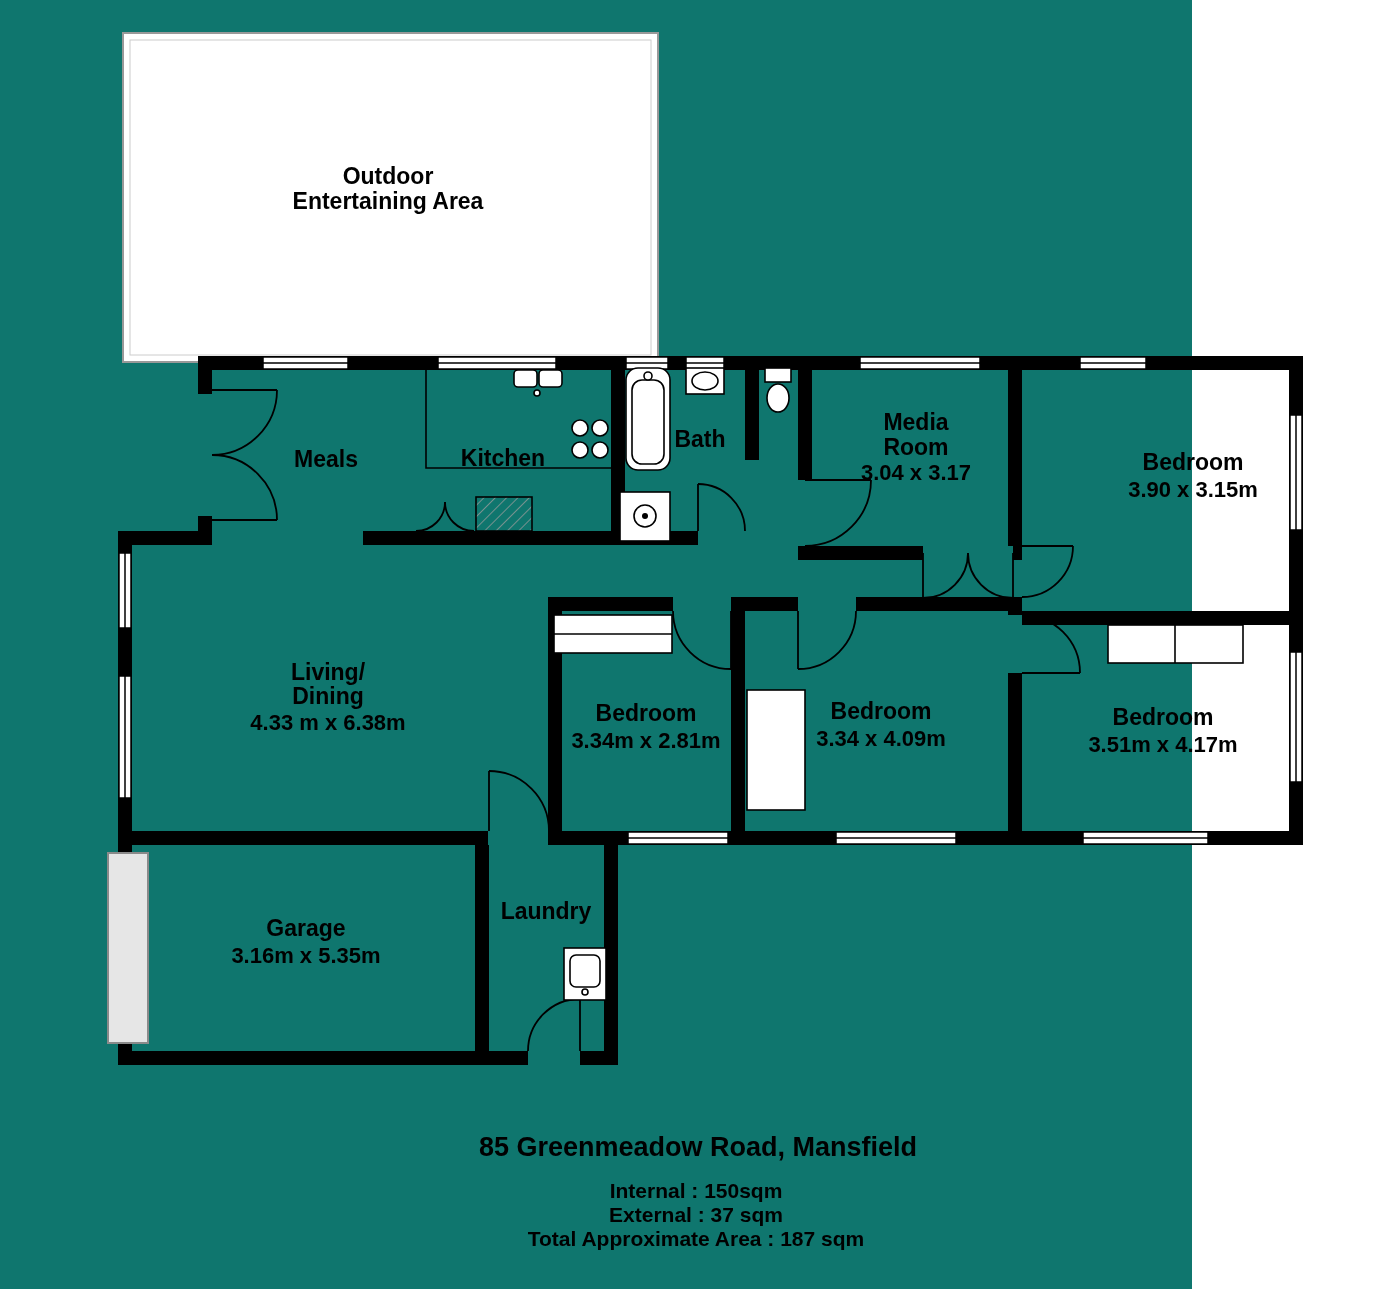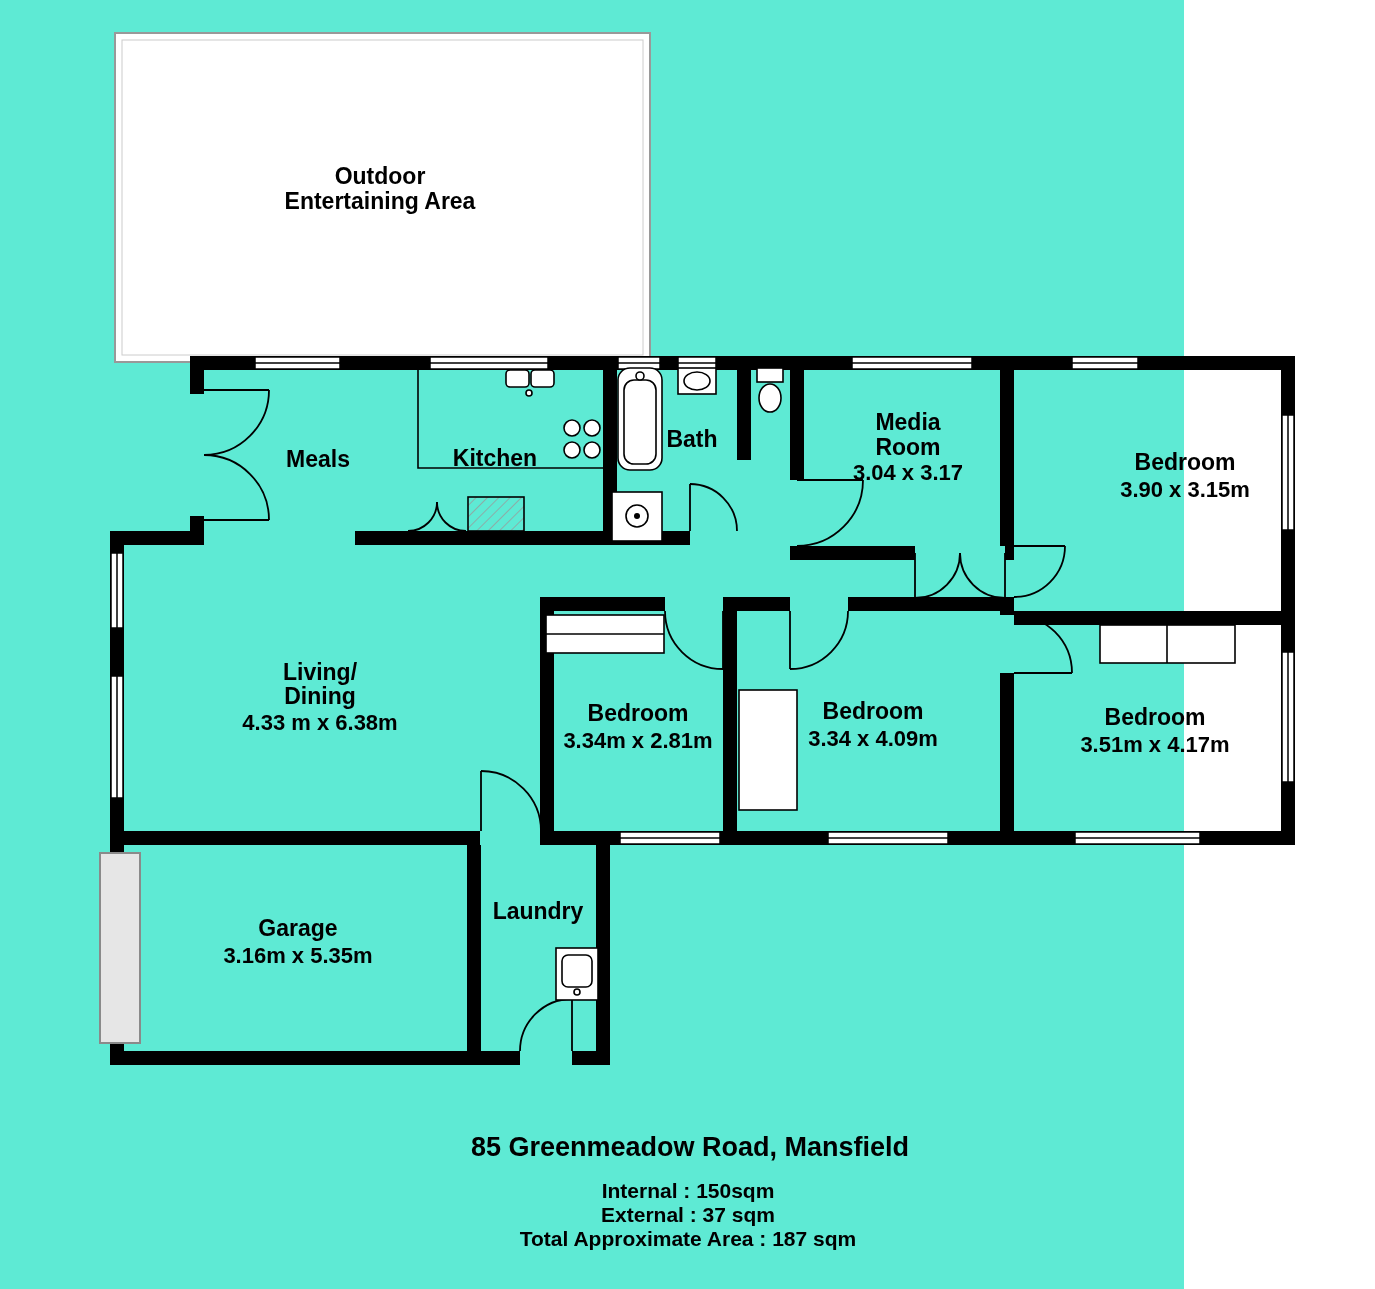--- a/index.html
+++ b/index.html
@@ -4,22 +4,23 @@
 <style>
   html, body {
     margin: 0;
     padding: 0;
     background: #ffffff;
   }
   .plan-wrap {
     position: relative;
     width: 1184px;
     height: 1289px;
-    background: #5eead4;
+    background: #0f766e;
     font-family: "Liberation Sans", sans-serif;
+    padding-left: 8px;
   }
   svg { display: block; }
   svg text {
     font-family: "Liberation Sans", sans-serif;
     font-weight: bold;
     fill: #000000;
   }
   .room-label { font-size: 23px; }
   .room-dims  { font-size: 22px; }
   .addr-title { font-size: 27px; }

